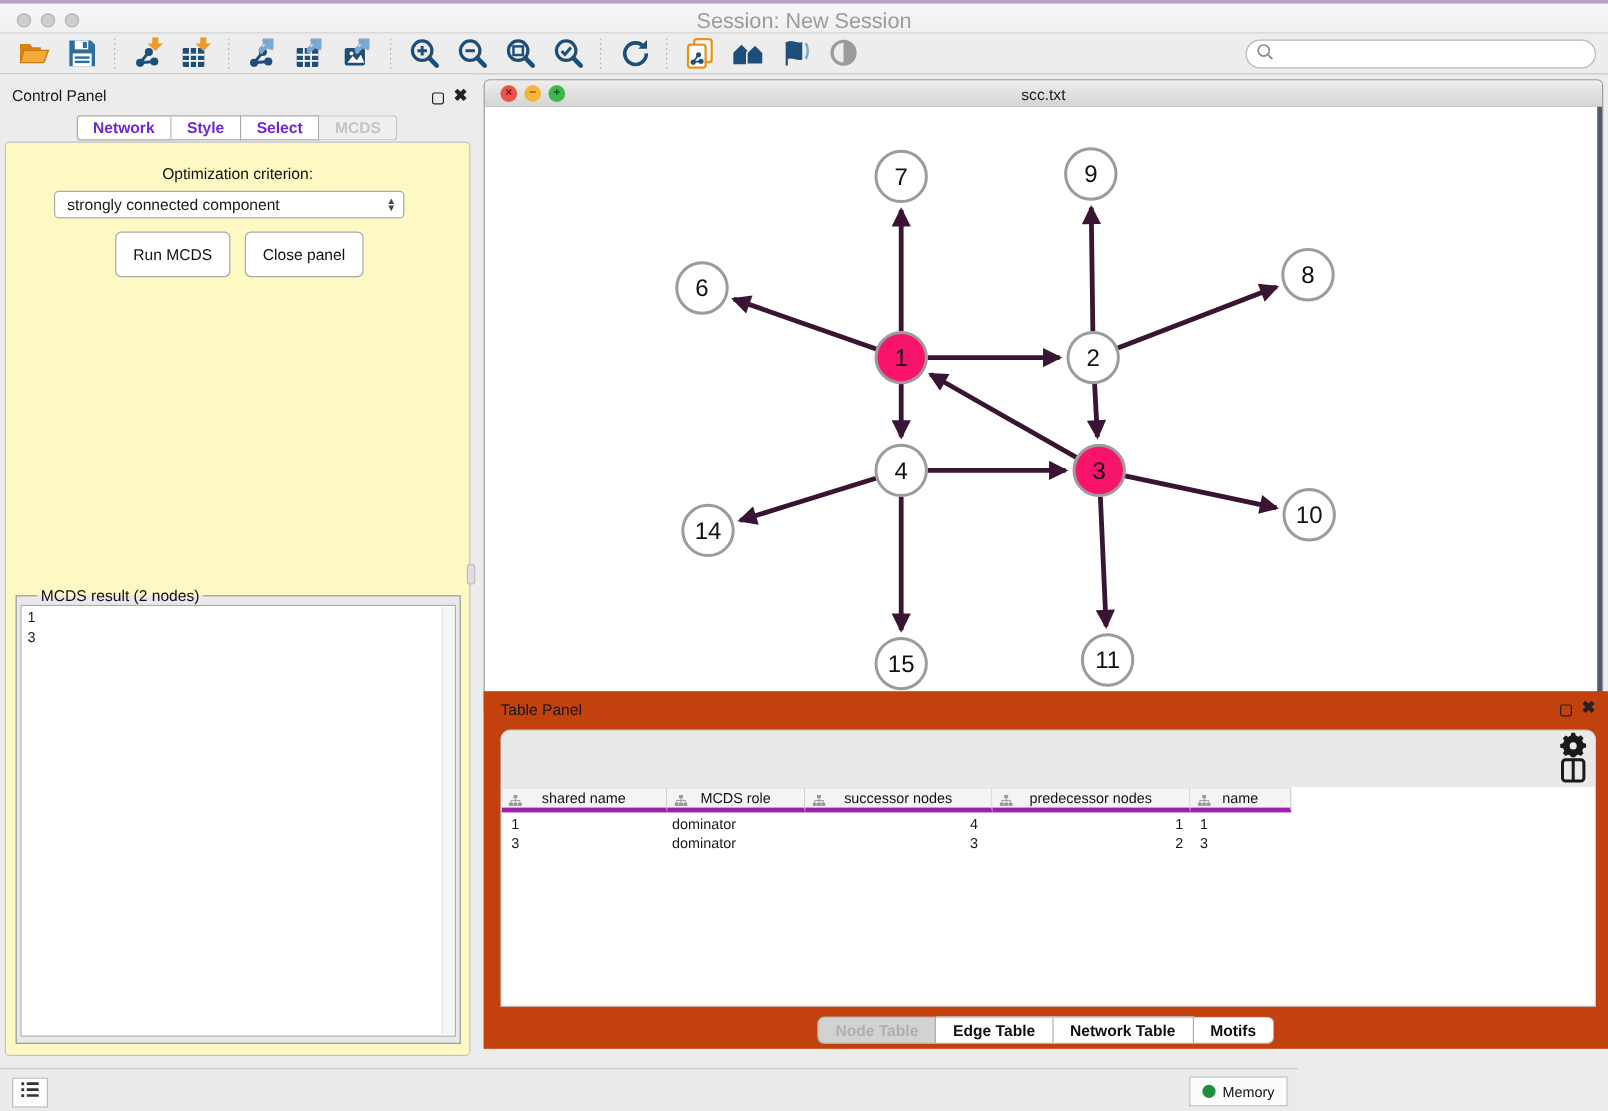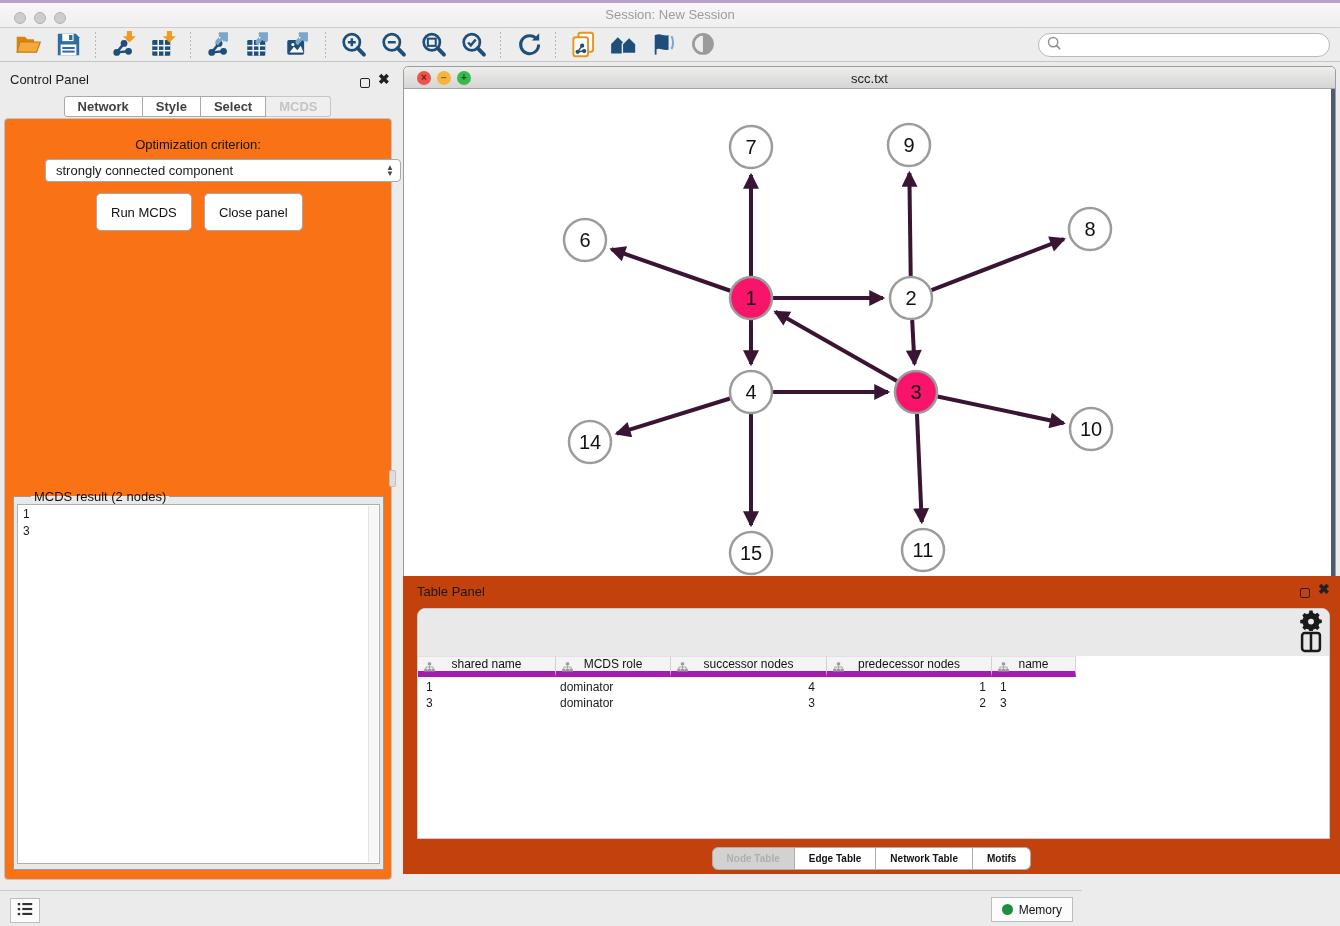--- a/index.html
+++ b/index.html
@@ -9,21 +9,21 @@
     background:#ECECEC; font-family:"Liberation Sans", sans-serif; color:#1a1a1a;
   }
   .abs { position:absolute; }
 
   
   #titlebar { left:0; top:0; width:1340px; height:28px;
     background:linear-gradient(#F8F8F8,#EFEFEF); border-bottom:1px solid #CDCDCD; }
   #purple-strip { left:0; top:0; width:1340px; height:3px; background:#BC9FCC; }
   .tl-dot { width:12px; height:12px; border-radius:50%; background:#CDCDCD; border:1px solid #B3B3B3;
     display:inline-block; margin-right:8px; }
-  #titlebar-title { left:0; right:0; top:7px; text-align:center; font-size:13px; color:#9B9B9B; }
+  #titlebar-title { left:0; right:0; top:7px; text-align:center; font-size:18px; color:#9B9B9B; }
 
   
   #main-toolbar { left:0; top:28px; width:1340px; height:34px; background:#EDEDED;
     border-bottom:1px solid #C6C6C6; display:flex; align-items:center; padding-left:8px; }
   .tbtn { width:40px; height:30px; display:flex; align-items:center; justify-content:center;
     background:transparent; border:none; cursor:default; }
   .tsep { width:1px; height:26px; margin:0 7px;
     background-image:linear-gradient(#B5B5B5 50%, transparent 50%); background-size:1px 4px; }
   #search-box { right:10px; top:33px; width:292px; height:24px; background:#fff;
     border:1px solid #B9B9B9; border-radius:12px; display:flex; align-items:center; padding-left:7px; }
@@ -31,27 +31,27 @@
 
   
   #control-panel { left:0; top:62px; width:395px; height:828px; background:#ECECEC; }
   #cp-header { left:0; top:6px; width:395px; height:22px; }
   #cp-title { left:10px; top:4px; font-size:13px; color:#1a1a1a; }
   .win-ctrl { display:inline-block; cursor:default; }
   .float-glyph { width:10px; height:10px; border:1.8px solid #222; border-radius:2px; display:inline-block; }
   .close-glyph { font-size:14px; font-weight:bold; color:#222; line-height:10px; }
   #cp-tabs { left:0; top:34px; width:395px; display:flex; justify-content:center; }
   .cp-tab { height:21px; padding:0 13px; background:#fff; border:1px solid #A9A9A9; border-left:none;
-    font-size:13px; font-weight:bold; color:#404040; display:flex; align-items:center; cursor:default; }
+    font-size:13px; font-weight:bold; color:#6d28d9; display:flex; align-items:center; cursor:default; }
   .cp-tab:first-child { border-left:1px solid #A9A9A9; border-radius:3px 0 0 3px; }
   .cp-tab.mcds { color:#C4C4C4; background:#EFEFEF; border-color:#C6C6C6; border-radius:0 3px 3px 0; }
-  #cp-content { left:4px; top:56px; width:388px; height:762px; background:#f97316;
+  #cp-content { left:4px; top:56px; width:388px; height:762px; background:#fef9c3;
     border:1px solid #C3C3C3; border-radius:4px; }
   #opt-label { left:0; top:18px; width:100%; text-align:center; font-size:13px; color:#111; }
-  #opt-select { left:40px; top:40px; width:356px; height:23px; background:#fff; border:1px solid #A9A9A9;
+  #opt-select { left:40px; top:40px; width:292px; height:23px; background:#fff; border:1px solid #A9A9A9;
     border-radius:4px; display:flex; align-items:center; padding:0 6px 0 10px; font-size:13px; cursor:default; }
   #opt-select .chevrons { margin-left:auto; display:flex; flex-direction:column; line-height:6px;
     font-size:8px; color:#444; letter-spacing:0; }
   .pbtn { height:38px; background:#fff; border:1px solid #A9A9A9; border-radius:5px;
     font-size:13px; color:#111; font-family:"Liberation Sans",sans-serif; padding:1px 14px; cursor:default; }
   #run-btn { left:91px; top:74px; }
   #close-btn { left:199px; top:74px; }
   #result-fieldset { left:8px; top:370px; width:371px; height:381px; border:1px solid #9A9A9A;
     padding:0; background:#E9E9E9; }
   #result-fieldset legend { font-size:13px; color:#111; margin-left:17px; padding:0 3px; }
@@ -83,28 +83,28 @@
   #tp-panel { left:14px; top:32px; width:913px; height:231px; background:#fff;
     border:1px solid #CCCCCC; border-radius:8px 8px 0 0; overflow:hidden; }
   #tp-toolbar { position:absolute; left:0; top:0; width:100%; height:47px; background:#E9E9E9;
     display:flex; align-items:flex-end; padding-left:10px;flex-direction:column; }
   .tp-btn { width:37px; height:34px; display:flex; align-items:center; justify-content:center;
     background:transparent; border:none; cursor:default; }
   .fx-label { font-family:"DejaVu Serif", serif; font-style:italic; font-size:19px; color:#ABABAB; }
   #tp-table { position:absolute; left:0; top:47px; width:100%; bottom:0; background:#fff; }
   #tp-header { position:absolute; left:0; top:0; height:21px; display:flex; }
   .th-cell { position:relative; background:#F4F4F4; border-right:1px solid #D2D2D2;
-    border-top:1px solid #E2E2E2; border-bottom:6px solid #a21caf;
+    border-top:1px solid #E2E2E2; border-bottom:4px solid #a21caf;
     display:flex; align-items:center; justify-content:center; font-size:12px; color:#111; }
   .th-cell .th-icon { position:absolute; left:6px; top:5px; }
   .td-row { position:absolute; left:0; height:16px; display:flex; font-size:12px; color:#1a1a1a; }
   .td-cell { height:16px; line-height:16px; white-space:nowrap; overflow:hidden; }
 
   #tp-tabs { left:0; right:0; top:271px; display:flex; justify-content:center; }
-  .tp-tab { height:23px; padding:0 14px; display:flex; align-items:center; font-size:10px; font-weight:bold;
+  .tp-tab { height:23px; padding:0 14px; display:flex; align-items:center; font-size:13px; font-weight:bold;
     background:#fff; color:#111; border:1px solid #ADADAD; border-left:none; cursor:default; }
   .tp-tab:first-child { border-left:1px solid #ADADAD; border-radius:6px 0 0 6px; }
   .tp-tab:last-child { border-radius:0 6px 6px 0; }
   .tp-tab.active { background:#D2D2D2; color:#AFAFAF; border-color:#ADADAD; }
 
   
   #status-bar { left:0; top:890px; width:1082px; height:36px; background:#EBEBEB; border-top:1px solid #CBCBCB; }
   #list-btn { left:10px; top:7px; width:30px; height:25px; background:#FCFCFC; border:1px solid #BDBDBD;
     display:flex; align-items:center; justify-content:center; cursor:default; }
   #memory-btn { right:9px; top:6px; height:25px; background:#FCFCFC; border:1px solid #BDBDBD;

